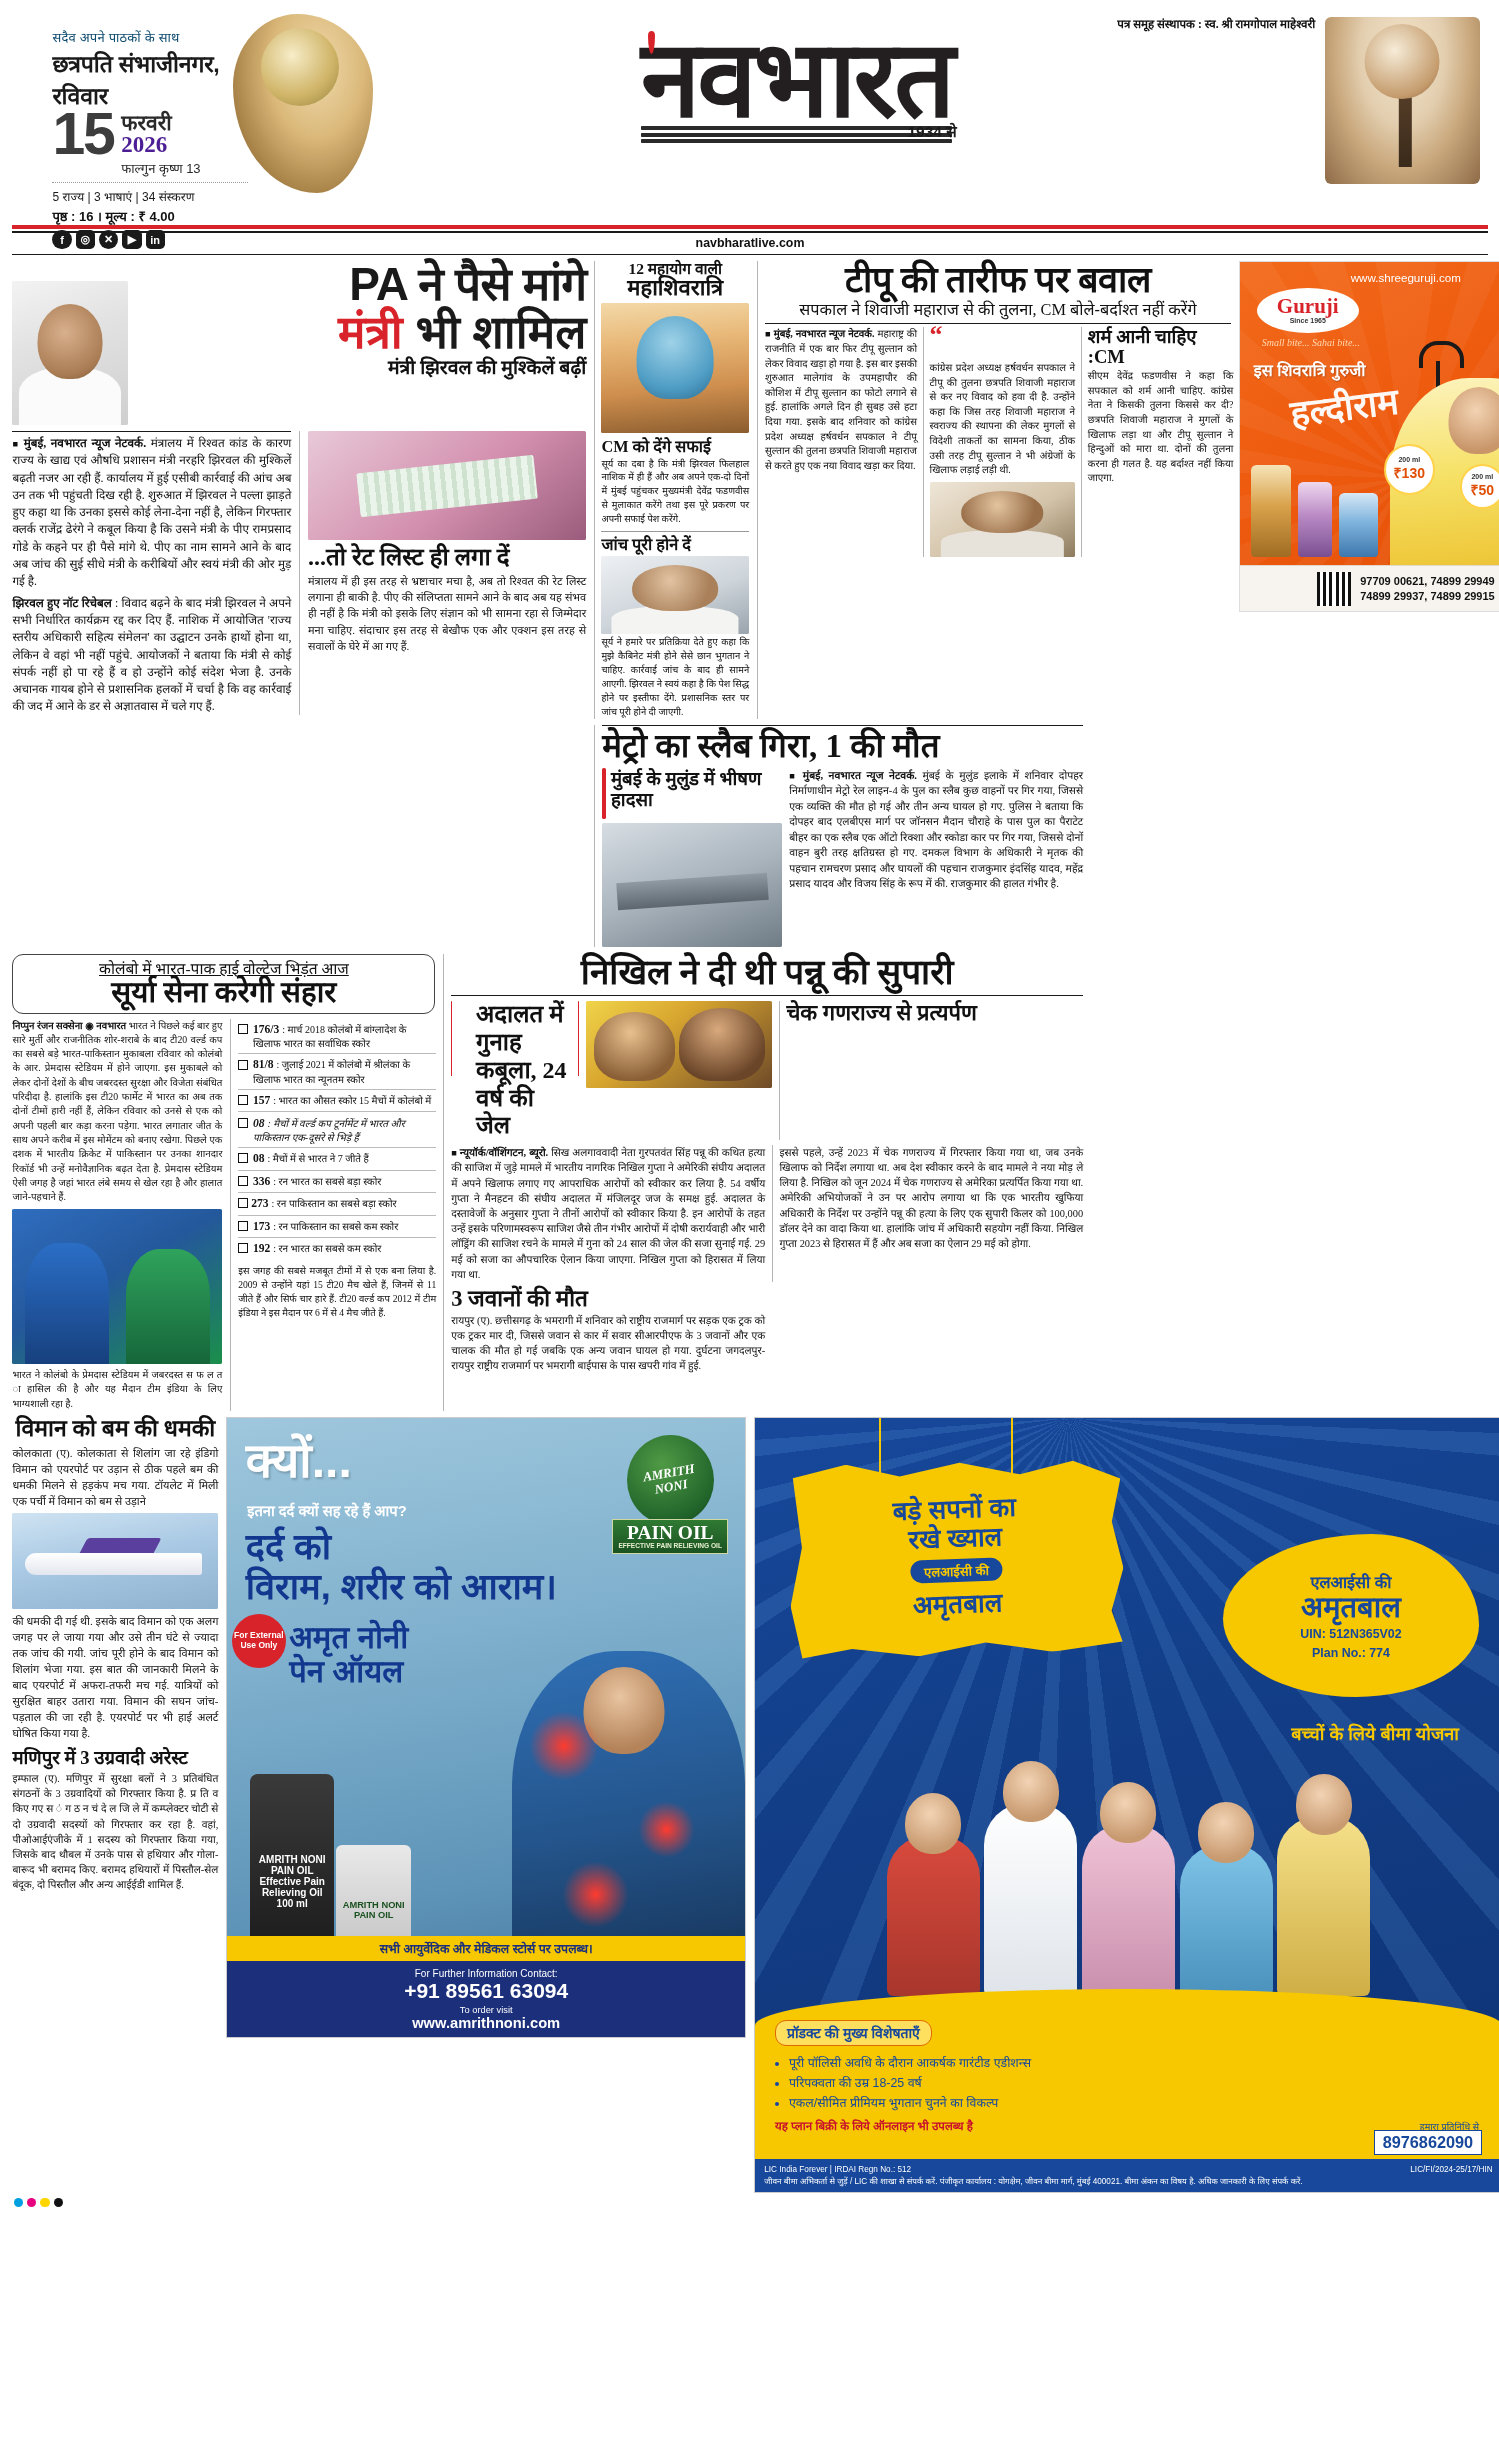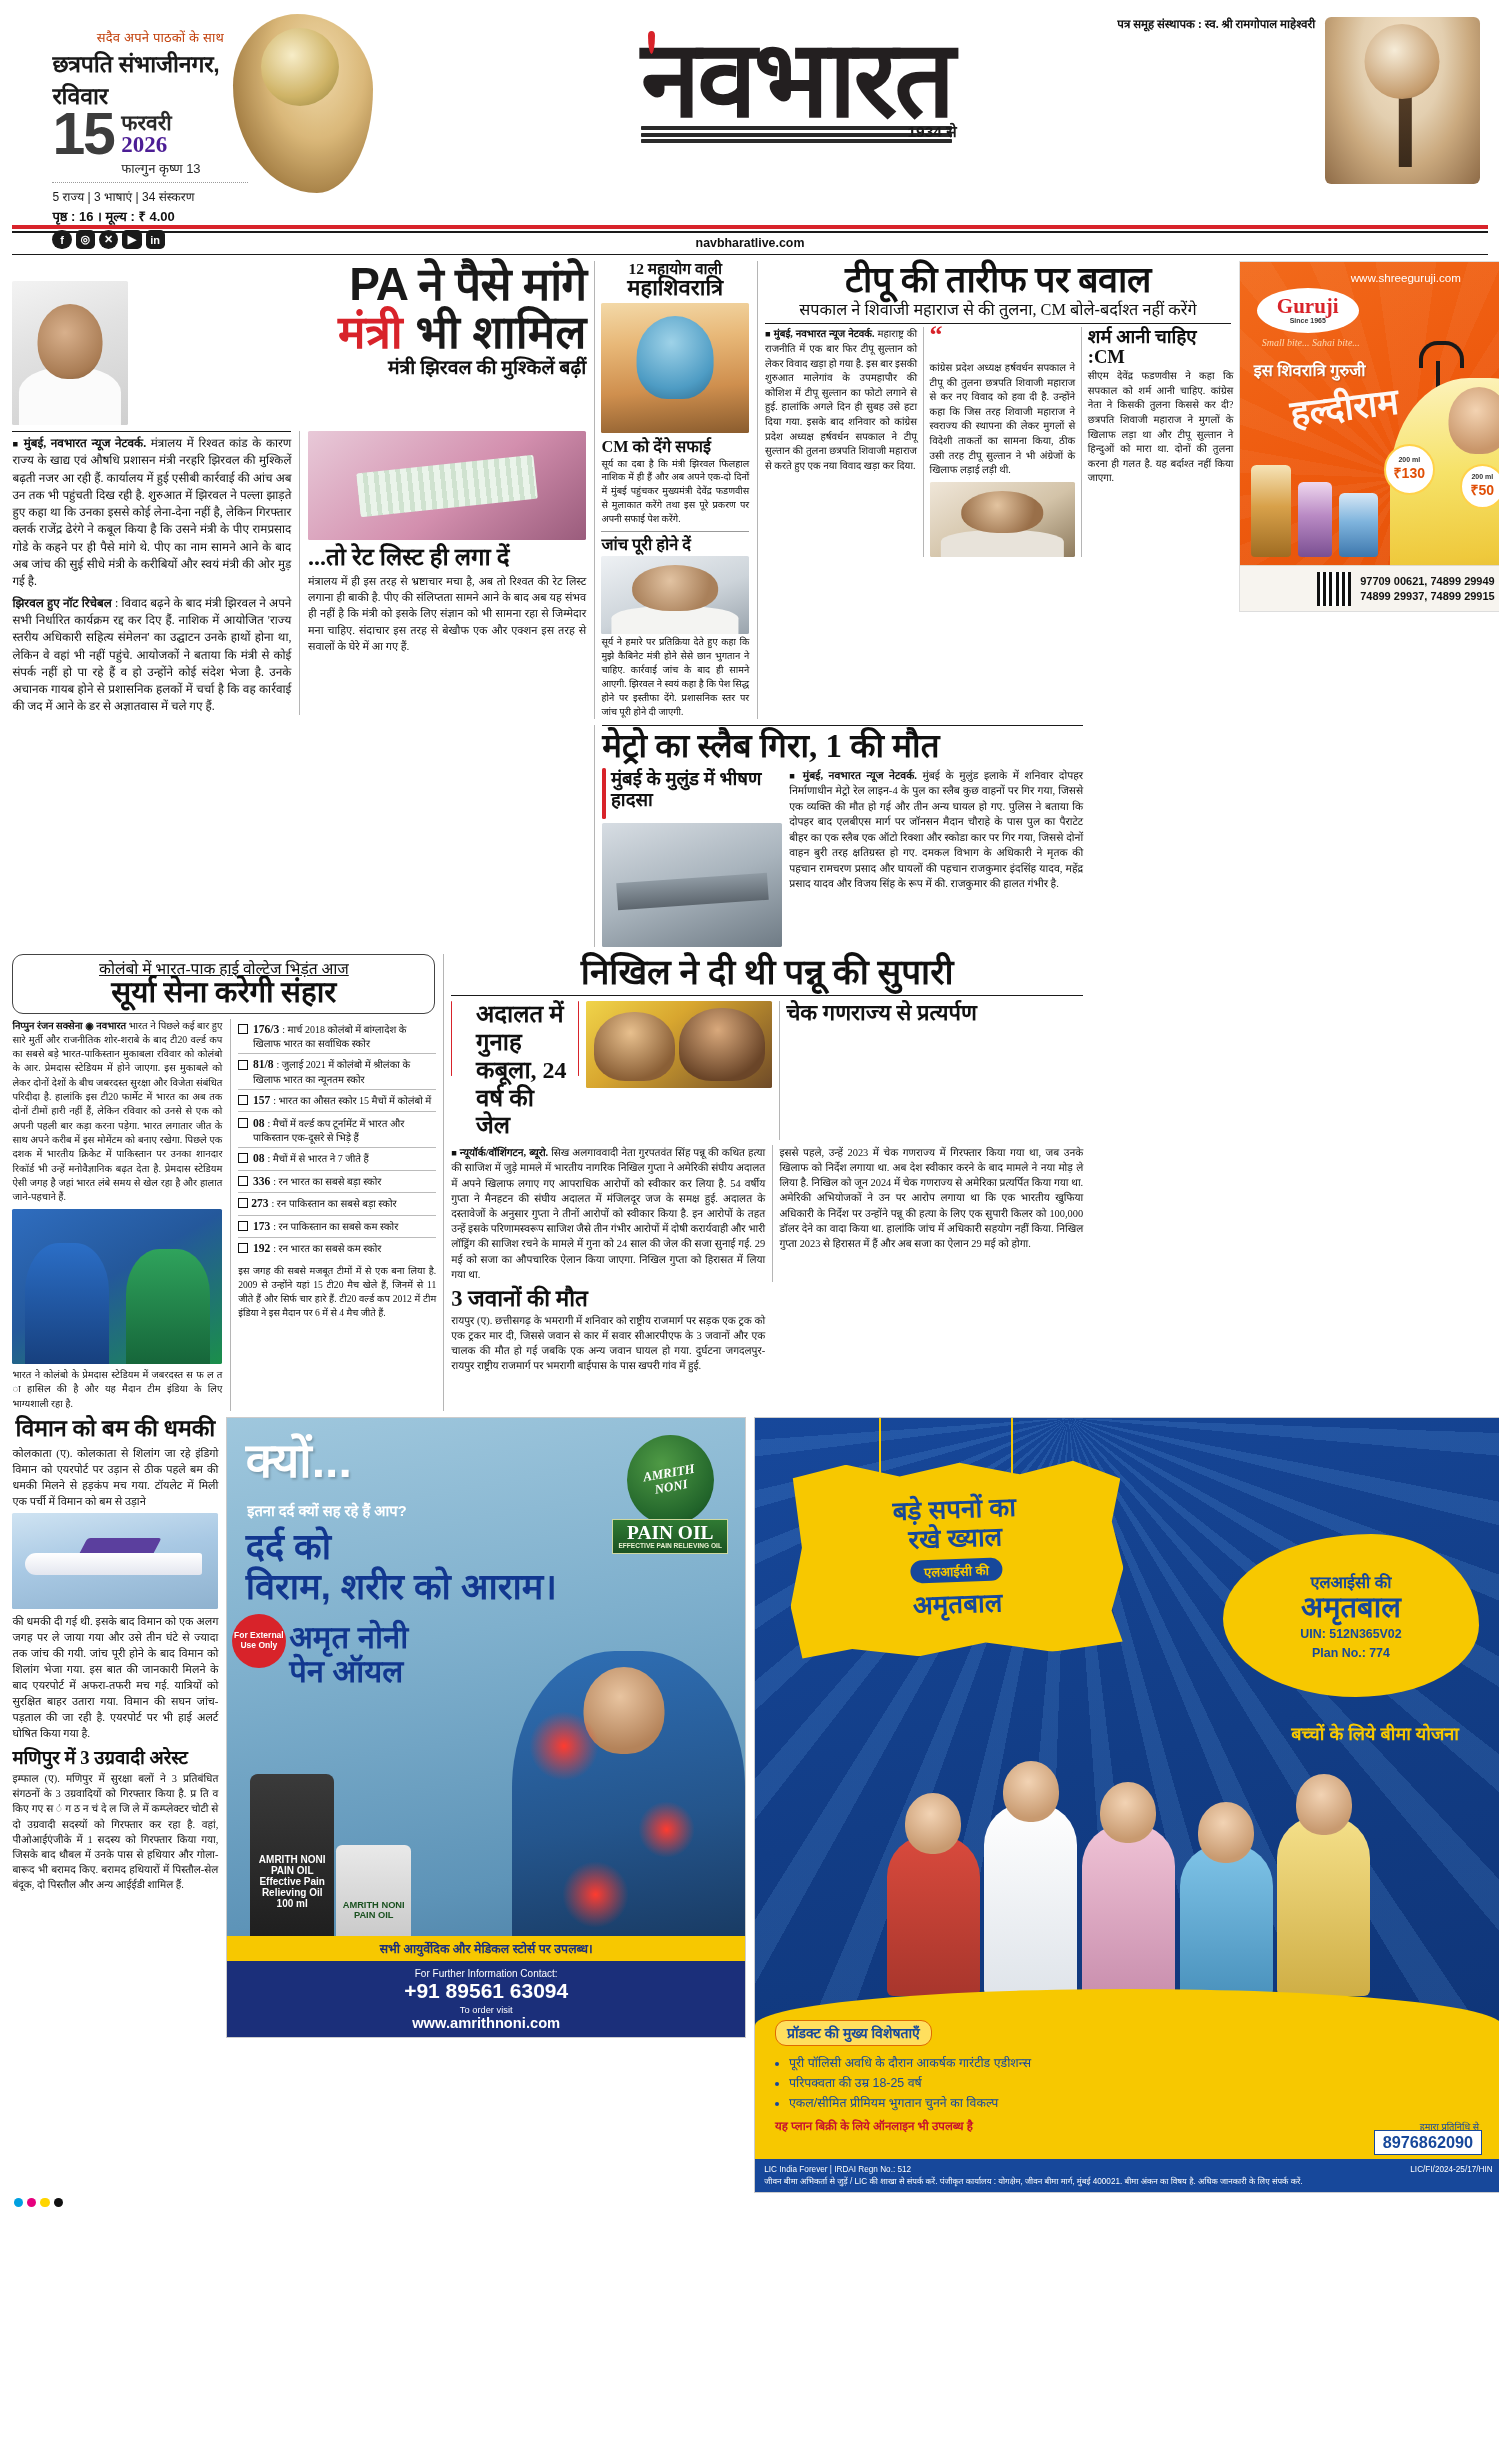--- a/index.html
+++ b/index.html
@@ -20,21 +20,21 @@
 
   
   .masthead {
     position: relative;
     height: 225px;
     padding: 11px 12.4px 0 12.4px;
     display: flex;
     align-items: flex-start;
   }
   .mh-left { width: 256px; flex: 0 0 256px; position: relative; z-index: 3; padding-left: 40px; padding-top: 17px;}
-  .mh-tag { font-size: 13px; color: #c2410c; letter-spacing: 0.2px; font-family: "Liberation Sans", sans-serif; text-align: center; }
+  .mh-tag { font-size: 13px; color: #0c4a6e; letter-spacing: 0.2px; font-family: "Liberation Sans", sans-serif; }
   .mh-city { font-size: 23px; font-weight: 700; color: #1a1a1a; margin-top: 0.8px; letter-spacing: -0.2px; font-family:"Liberation Sans", sans-serif;}
   .mh-daterow { display: flex; align-items: flex-start; margin-top: -1.6px; }
   .mh-day { font-size: 59px; font-weight: 800; color: #3d3d3d; line-height: .88; letter-spacing: -2.3px; font-family: "Liberation Sans", sans-serif; }
   .mh-dcol { margin-left: 7.8px; padding-top: 3.1px; }
   .mh-month { font-size: 21px; font-weight: 600; color: #2a2a2a; line-height: 1; font-family:"Liberation Sans", sans-serif;}
   .mh-year { font-size: 23px; font-weight: 700; color: #4c1d95; line-height: 1.08; font-family:Liberation Serif, serif;}
   .mh-tithi { font-size: 13px; color: #2a2a2a; margin-top: 0.8px; font-family:"Liberation Sans", sans-serif;}
   .mh-dots { border-top: 1.6px dotted #9b9b9b; margin: 5.4px 0 4.7px 0; width: 196px; }
   .mh-meta { font-size: 12px; color: #1a1a1a; font-family:"Liberation Sans", sans-serif; }
   .mh-meta2 { font-size: 13px; color: #111; margin-top: 2.3px; font-weight: 600; font-family:"Liberation Sans", sans-serif;}
@@ -510,21 +510,21 @@
                   <div style="font-size: 10px; line-height: 1.32; font-family: &quot;Liberation Serif&quot;, serif; color: rgb(17, 17, 17);"><b style="font-size: 11.6px;">176/3 </b>: मार्च 2018 कोलंबो में बांग्लादेश के खिलाफ भारत का सर्वाधिक स्कोर</div>
                 </div>
                 <div style="display: flex; gap: 4.7px; align-items: flex-start; padding: 3.1px 0px; border-top: 0.8px solid rgb(187, 187, 187);">
                   <span style="flex: 0 0 10px; width: 10px; height: 10px; border: 1.6px solid rgb(17, 17, 17); margin-top: 2.3px;"></span>
                   <div style="font-size: 10px; line-height: 1.32; font-family: &quot;Liberation Serif&quot;, serif; color: rgb(17, 17, 17);"><b style="font-size: 11.6px;">81/8 </b>: जुलाई 2021 में कोलंबो में श्रीलंका के खिलाफ भारत का न्यूनतम स्कोर</div>
                 </div>
                 <div style="display: flex; gap: 4.7px; align-items: flex-start; padding: 3.1px 0px; border-top: 0.8px solid rgb(187, 187, 187);">
                   <span style="flex: 0 0 10px; width: 10px; height: 10px; border: 1.6px solid rgb(17, 17, 17); margin-top: 2.3px;"></span>
                   <div style="font-size: 10px; line-height: 1.32; font-family: &quot;Liberation Serif&quot;, serif; color: rgb(17, 17, 17);"><b style="font-size: 11.6px;">157 </b>: भारत का औसत स्कोर 15 मैचों में कोलंबो में</div>
                 </div>
-                <div style="display: flex; gap: 4.7px; align-items: flex-start; padding: 3.1px 0px; border-top: 0.8px solid rgb(187, 187, 187);">
+                <div style="display: flex; gap: 4.7px; align-items: flex-start; padding: 3.1px 0px; border-top: 0.8px solid rgb(187, 187, 187); font-style: italic;">
                   <span style="flex: 0 0 10px; width: 10px; height: 10px; border: 1.6px solid rgb(17, 17, 17); margin-top: 2.3px;"></span>
                   <div style="font-size: 10px; line-height: 1.32; font-family: &quot;Liberation Serif&quot;, serif; color: rgb(17, 17, 17);"><b style="font-size: 11.6px;">08 </b>: मैचों में वर्ल्ड कप टूर्नामेंट में भारत और पाकिस्तान एक-दूसरे से भिड़े हैं</div>
                 </div>
                 <div style="display: flex; gap: 4.7px; align-items: flex-start; padding: 3.1px 0px; border-top: 0.8px solid rgb(187, 187, 187);">
                   <span style="flex: 0 0 10px; width: 10px; height: 10px; border: 1.6px solid rgb(17, 17, 17); margin-top: 2.3px;"></span>
                   <div style="font-size: 10px; line-height: 1.32; font-family: &quot;Liberation Serif&quot;, serif; color: rgb(17, 17, 17);"><b style="font-size: 11.6px;">08 </b>: मैचों में से भारत ने 7 जीते हैं</div>
                 </div>
                 <div style="display: flex; gap: 4.7px; align-items: flex-start; padding: 3.1px 0px; border-top: 0.8px solid rgb(187, 187, 187);">
                   <span style="flex: 0 0 10px; width: 10px; height: 10px; border: 1.6px solid rgb(17, 17, 17); margin-top: 2.3px;"></span>
                   <div style="font-size: 10px; line-height: 1.32; font-family: &quot;Liberation Serif&quot;, serif; color: rgb(17, 17, 17);"><b style="font-size: 11.6px;">336 </b>: रन भारत का सबसे बड़ा स्कोर</div>

